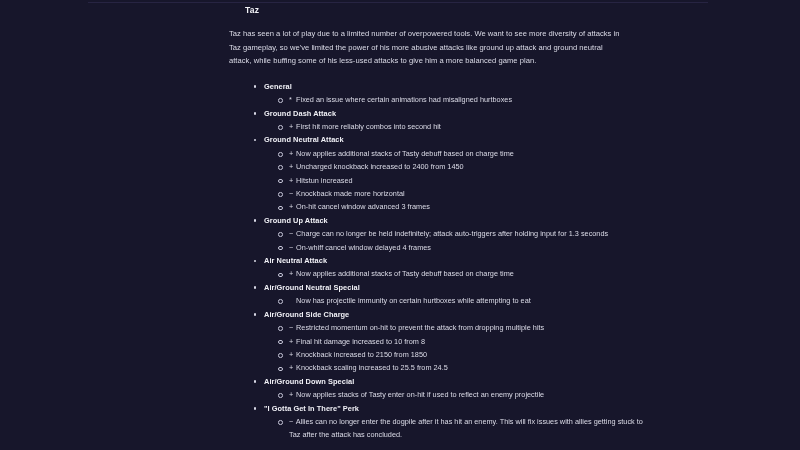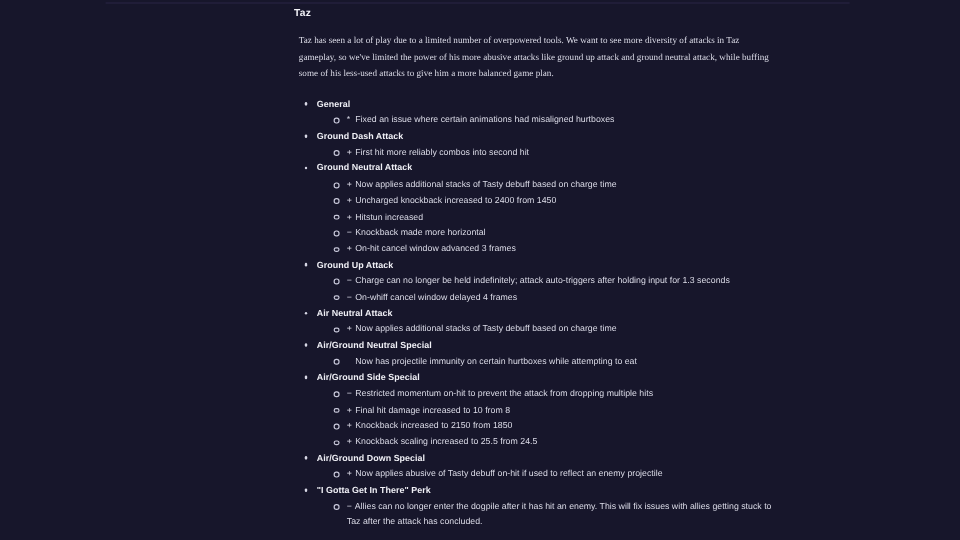--- a/index.html
+++ b/index.html
@@ -43,27 +43,26 @@
   }
   .char-heading {
     font-size: 8.5px;
     font-weight: bold;
     color: #f2f2f7;
     letter-spacing: 0.2px;
     margin: 4px 0 0 16px;
     line-height: 12px;
   }
   .intro {
-    margin: 11px 0 0 20px;
+    margin: 11px 0 0 0;
     width: 396px;
     font-size: 7.6px;
     line-height: 13.6px;
     color: #dcdce8;
     letter-spacing: 0.02px;
-    font-family: Liberation Serif, serif;
   }
   ul.lvl1 {
     list-style: none;
     margin: 12px 0 0 0;
     padding: 0 0 0 24px;
   }
   ul.lvl1 > li.group {
     position: relative;
     margin: 0 0 0 0;
   }
@@ -163,32 +162,32 @@
             <li class="change"><span class="sign">+</span> <span>Now applies additional stacks of Tasty debuff based on charge time</span></li>
           </ul>
         </li>
         <li class="group">
           <div class="group-title">Air/Ground Neutral Special</div>
           <ul class="lvl2">
             <li class="change"><span class="sign"></span> <span>Now has projectile immunity on certain hurtboxes while attempting to eat</span></li>
           </ul>
         </li>
         <li class="group">
-          <div class="group-title">Air/Ground Side Special</div>
+          <div class="group-title">Air/Ground Side Charge</div>
           <ul class="lvl2">
             <li class="change"><span class="sign">−</span> <span>Restricted momentum on-hit to prevent the attack from dropping multiple hits</span></li>
             <li class="change"><span class="sign">+</span> <span>Final hit damage increased to 10 from 8</span></li>
             <li class="change"><span class="sign">+</span> <span>Knockback increased to 2150 from 1850</span></li>
             <li class="change"><span class="sign">+</span> <span>Knockback scaling increased to 25.5 from 24.5</span></li>
           </ul>
         </li>
         <li class="group">
           <div class="group-title">Air/Ground Down Special</div>
           <ul class="lvl2">
-            <li class="change"><span class="sign">+</span> <span>Now applies abusive of Tasty debuff on-hit if used to reflect an enemy projectile</span></li>
+            <li class="change"><span class="sign">+</span> <span>Now applies stacks of Tasty enter on-hit if used to reflect an enemy projectile</span></li>
           </ul>
         </li>
         <li class="group">
           <div class="group-title">"I Gotta Get In There" Perk</div>
           <ul class="lvl2">
             <li class="change"><span class="sign">−</span> <span>Allies can no longer enter the dogpile after it has hit an enemy. This will fix issues with allies getting stuck to Taz after the attack has concluded.</span></li>
           </ul>
         </li>
       </ul>
 

